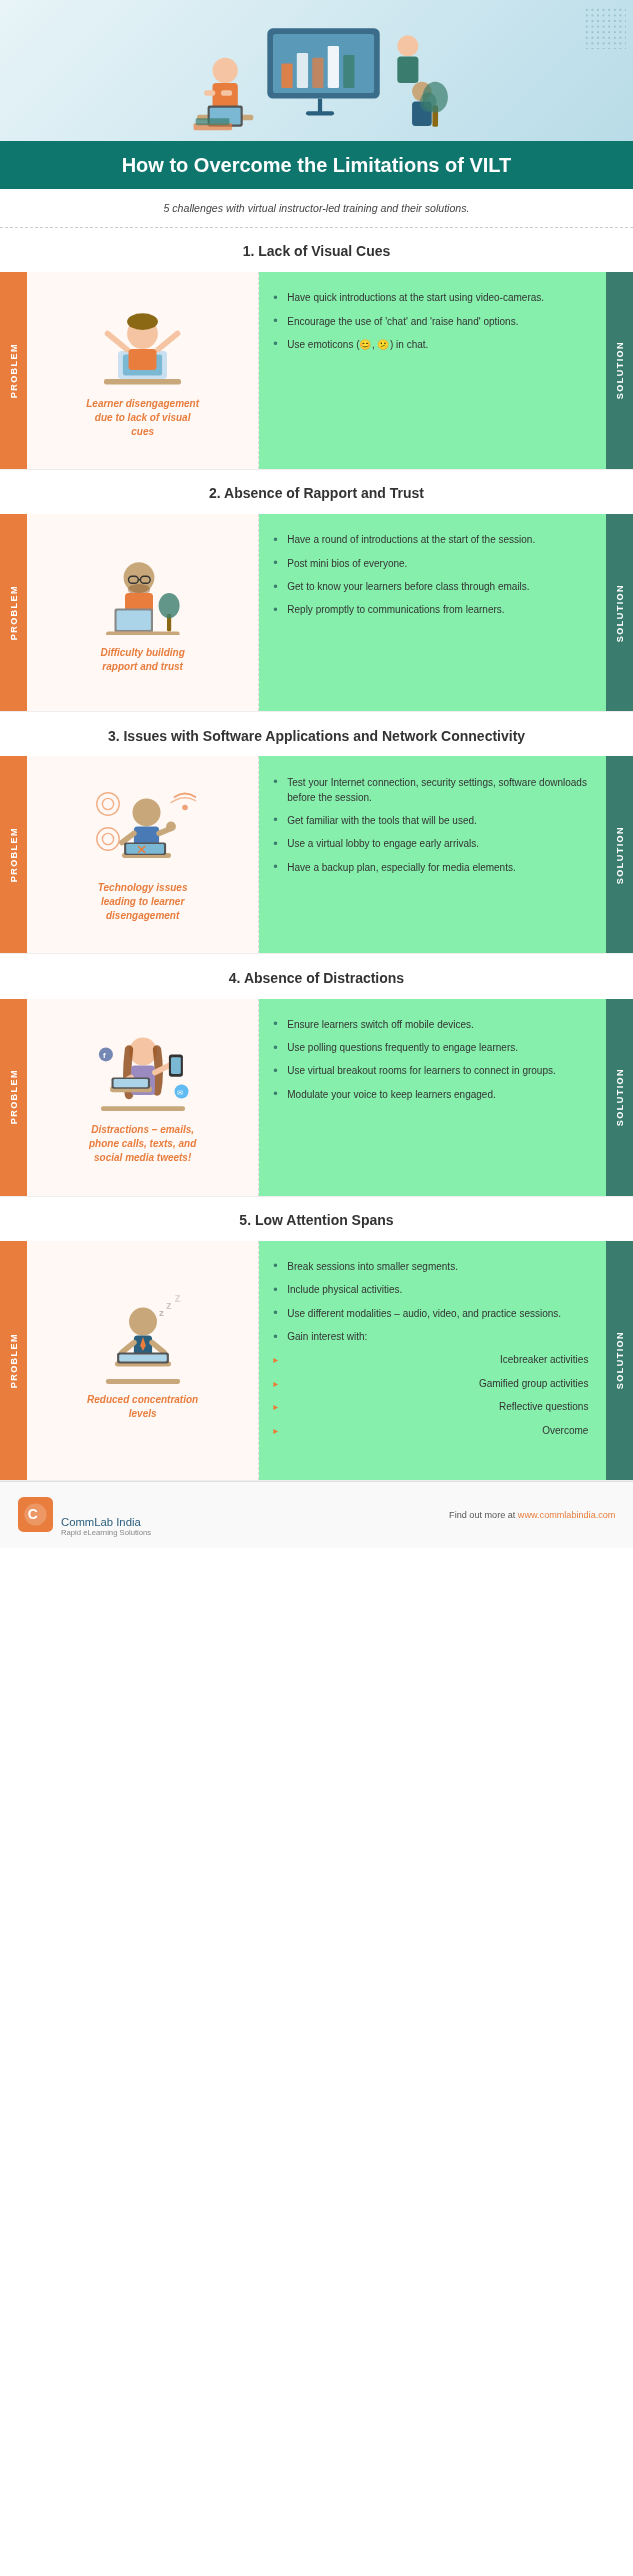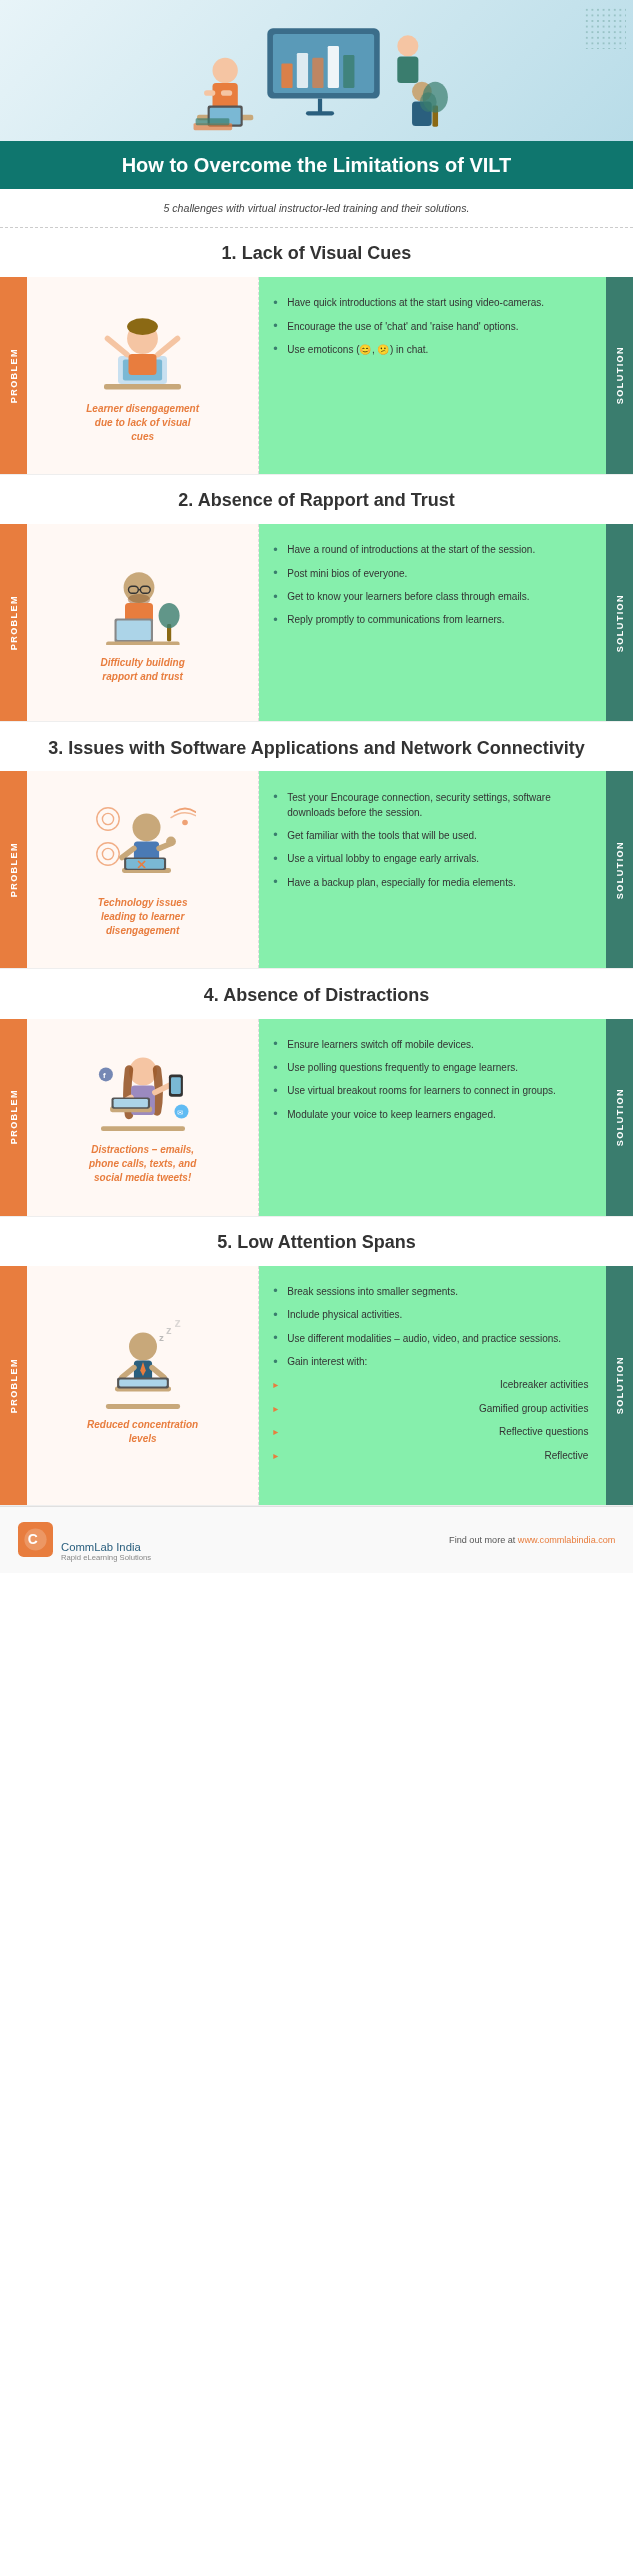--- a/index.html
+++ b/index.html
@@ -41,21 +41,21 @@
     }
 
     
     .section {
       margin: 0;
       border-bottom: 0.7px solid #eee;
     }
     .section-title {
       text-align: center;
       padding: 15.5px 14px 12.7px;
-      font-size: 18px;
+      font-size: 14px;
       font-weight: 700;
       color: #333;
     }
     .section-content {
       display: flex;
       flex-direction: row;
       min-height: 197px;
     }
 
     
@@ -385,21 +385,21 @@
           <rect x="51" y="87" width="54" height="14" rx="2" fill="#7ab8d4"></rect>
 
           <line x1="68" y1="90" x2="78" y2="100" stroke="#e87d3e" stroke-width="2.5"></line>
           <line x1="78" y1="90" x2="68" y2="100" stroke="#e87d3e" stroke-width="2.5"></line>
         </svg>
       </div>
       <div class="problem-text">Technology issues leading to learner disengagement</div>
     </div>
     <div class="solution-area">
       <ul class="solution-list">
-        <li>Test your Encourage connection, security settings, software downloads before the session.</li>
+        <li>Test your Internet connection, security settings, software downloads before the session.</li>
         <li>Get familiar with the tools that will be used.</li>
         <li>Use a virtual lobby to engage early arrivals.</li>
         <li>Have a backup plan, especially for media elements.</li>
       </ul>
     </div>
     <div class="side-label solution-label">
       <span>SOLUTION</span>
     </div>
   </div>
 </div>
@@ -494,21 +494,21 @@
     </div>
     <div class="solution-area" style="align-items: flex-start; padding-top: 14px;">
       <ul class="solution-list">
         <li>Break sessions into smaller segments.</li>
         <li>Include physical activities.</li>
         <li>Use different modalities – audio, video, and practice sessions.</li>
         <li>Gain interest with:</li>
         <li class="sub-item">Icebreaker activities</li>
         <li class="sub-item">Gamified group activities</li>
         <li class="sub-item">Reflective questions</li>
-        <li class="sub-item">Reflective</li>
+        <li class="sub-item">Overcome</li>
       </ul>
     </div>
     <div class="side-label solution-label">
       <span>SOLUTION</span>
     </div>
   </div>
 </div>
 
 <div class="footer">
   <div class="footer-logo">

